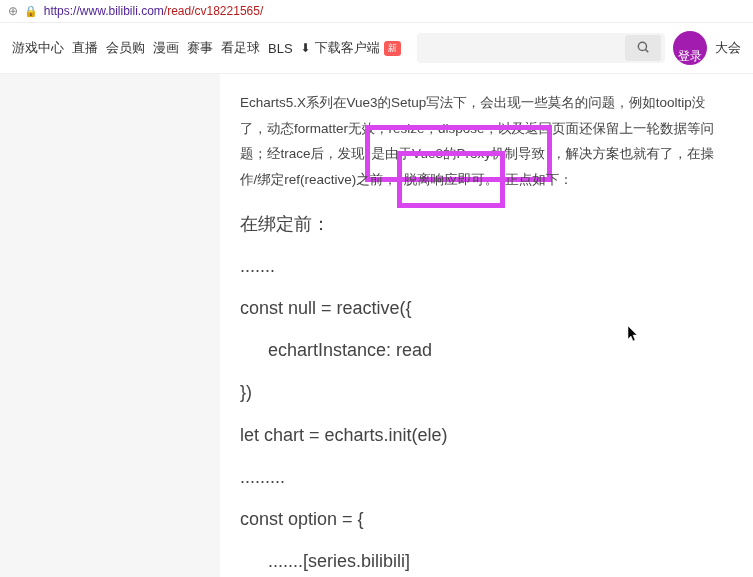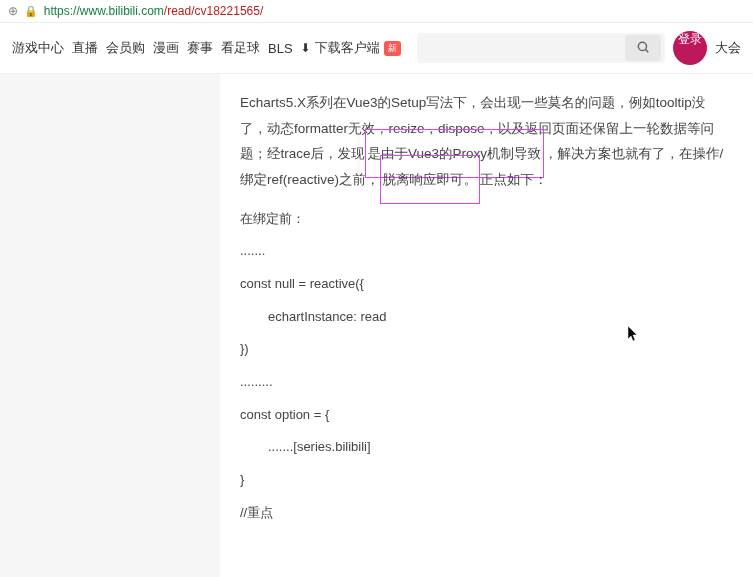--- a/index.html
+++ b/index.html
@@ -23,21 +23,21 @@
       border-bottom: 1px solid #eee;
     }
     .url-bar .shield {
       color: #888;
     }
     .url-bar .lock {
       color: #4caf50;
       font-size: 11px;
     }
     .url-bar .url-text {
-      color: #15803d;
+      color: #4c1d95;
     }
     .url-bar .url-path {
       color: #b91c1c;
     }
     .top-nav {
       display: flex;
       align-items: center;
       padding: 8px 12px;
       gap: 8px;
       font-size: 13px;
@@ -92,24 +92,24 @@
       cursor: pointer;
       display: flex;
       align-items: center;
       justify-content: center;
       color: #666;
     }
     .login-btn {
       width: 34px;
       height: 34px;
       border-radius: 50%;
-      background: #be185d;
+      background: #a21caf;
       color: #fff;
       display: flex;
-      align-items: flex-start;
+      align-items: flex-end;
       justify-content: center;
       font-size: 12px;
       cursor: pointer;
     }
     .right-text {
       color: #333;
     }
     .content-area {
       display: flex;
       min-height: 520px;
@@ -124,27 +124,27 @@
       flex: 1;
       line-height: 1.9;
       font-size: 13.5px;
       color: #444;
       max-width: 530px;
     }
     .intro-para {
       margin-bottom: 14px;
     }
     .highlight-box {
-      border: 1px solid #d946ef;
+      border: 5px solid #d946ef;
       padding: 16px 2px;
       display: inline;
     }
     .code-line {
       margin-bottom: 8px;
-      font-size: 13px;
+      font-size: 18px;
       color: #444;
     }
     .indent {
       padding-left: 28px;
     }
     .cursor-icon {
       position: absolute;
       left: 628px;
       top: 326px;
       font-size: 14px;
@@ -204,20 +204,21 @@
     <div class="article-body">
       <div class="intro-para">
         <span>Echarts5.X系列在Vue3的Setup写法下，会出现一些莫名的问题，例如tooltip没了，动态formatter无效，resize，dispose，以及返回页面还保留上一轮数据等问题；经trace后，发现</span><span class="highlight-box">是由于Vue3的Proxy机制导致</span><span>，解决方案也就有了，在操作/绑定ref(reactive)之前，</span><span class="highlight-box">脱离响应即可。</span><span>正点如下：</span>
       </div>
 
       <div class="code-line">在绑定前：</div>
       <div class="code-line">.......</div>
       <div class="code-line">const null = reactive({</div>
       <div class="code-line indent">echartInstance: read</div>
       <div class="code-line">})</div>
+      <div class="code-line">let chart = echarts.init(ele)</div>
       <div class="code-line">.........</div>
       <div class="code-line">const option = {</div>
       <div class="code-line indent">.......[series.bilibili]</div>
       <div class="code-line">}</div>
       <div class="code-line">//重点</div>
 
     </div>
   </div>
 
   <div class="cursor-icon">

